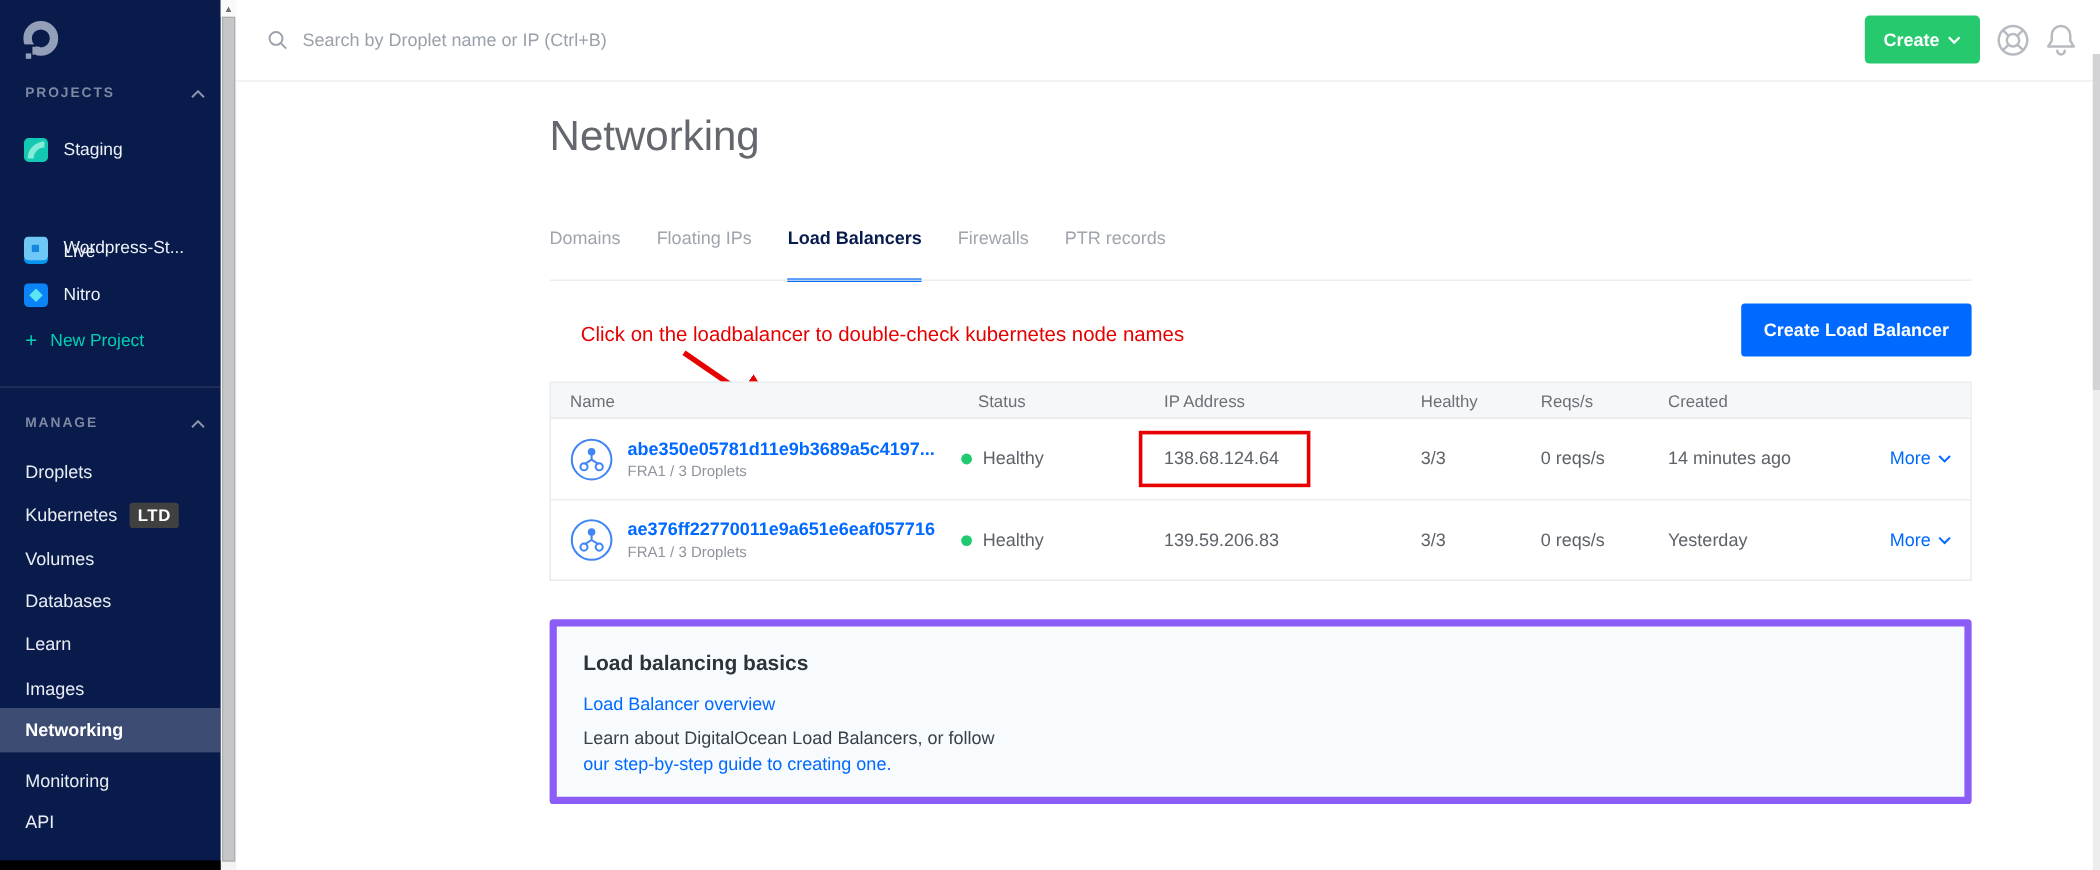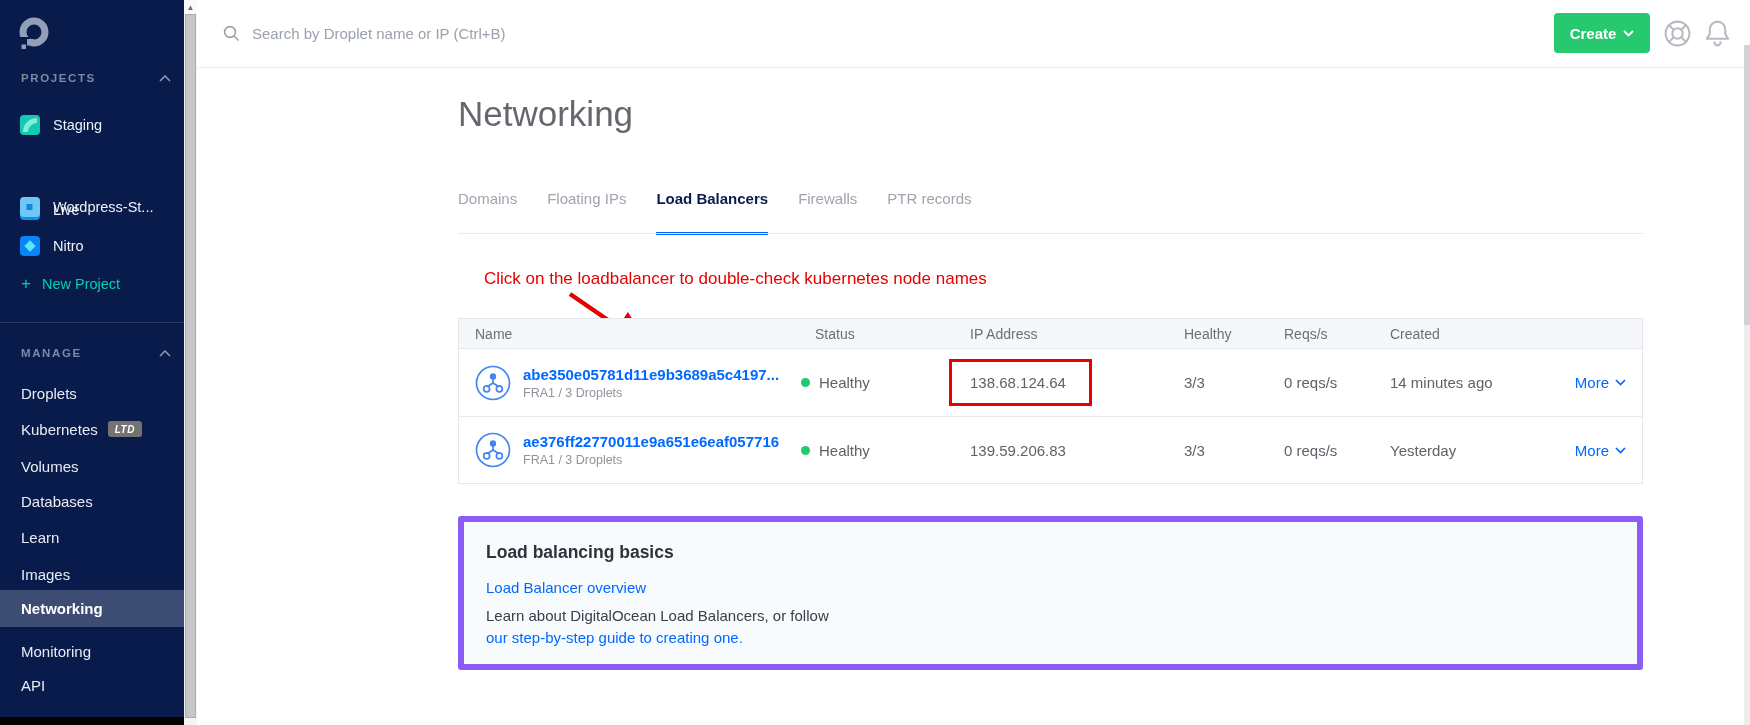--- a/index.html
+++ b/index.html
@@ -10,22 +10,22 @@
   
   .sidebar { position:absolute; left:0; top:0; width:184px; height:725px; background:#081b4b; }
   .do-logo { position:absolute; left:16px; top:15px; }
   .side-head { position:absolute; left:21px; width:150px; font-size:11.5px; font-weight:bold;
     letter-spacing:1.6px; color:#7d88a2; display:flex; justify-content:space-between; align-items:center; }
   .proj-item { position:absolute; left:20px; display:flex; align-items:center; gap:13px;
     color:#eef1f7; font-size:14.5px; cursor:pointer; }
   .manage-item { position:absolute; left:0; width:184px; padding-left:21px; height:24px;
     display:flex; align-items:center; gap:10px; color:#e9ecf3; font-size:15px; cursor:pointer; }
   .manage-item.active { height:37px; background:#3d4c72; font-weight:bold; color:#fff; }
-  .ltd-badge { background:#737373; color:#fff; font-size:10px; font-weight:bold;
-    padding:2.5px 7px; border-radius:3px; letter-spacing:.5px;font-style:italic; }
+  .ltd-badge { background:#404040; color:#fff; font-size:14px; font-weight:bold;
+    padding:2.5px 7px; border-radius:3px; letter-spacing:.5px; }
   .new-project { position:absolute; left:21px; display:flex; align-items:center; gap:11px;
     color:#00d1b2; font-size:14.5px; cursor:pointer; }
   .new-project .plus { font-size:17px; line-height:1; }
   .side-divider { position:absolute; left:0; top:322px; width:184px; height:1px; background:rgba(255,255,255,.14); }
   .bottom-strip { position:absolute; left:0; top:717px; width:184px; height:8px; background:#000; }
 
   
   .side-scroll { position:absolute; left:184px; top:0; width:13px; height:725px; background:#f4f4f4; }
   .side-scroll .btn { position:absolute; left:0; top:0; width:13px; height:14px; background:#fafafa;
     display:flex; align-items:center; justify-content:center; font-size:8px; color:#707070; }
@@ -248,20 +248,21 @@
   <div class="annotation">Click on the loadbalancer to double-check kubernetes node names</div>
   <svg class="annot-arrow" width="110" height="72" viewBox="0 0 110 72">
     <defs>
         <marker id="ah" markerWidth="9" markerHeight="8" refX="6" refY="4" orient="auto">
       <polygon points="0,0 9,4 0,8" fill="#e60000"></polygon>
         </marker>
       </defs>
     <line x1="12" y1="6" x2="82" y2="54" stroke="#e60000" stroke-width="4.5" marker-end="url(#ah)"></line>
   </svg>
 
+  <button class="create-lb-btn">Create Load Balancer</button>
 
   <section class="lb-table">
     <div class="t-row t-head">
       <div class="c-name">Name</div>
       <div>Status</div>
       <div>IP Address</div>
       <div>Healthy</div>
       <div>Reqs/s</div>
       <div>Created</div>
       <div></div>

